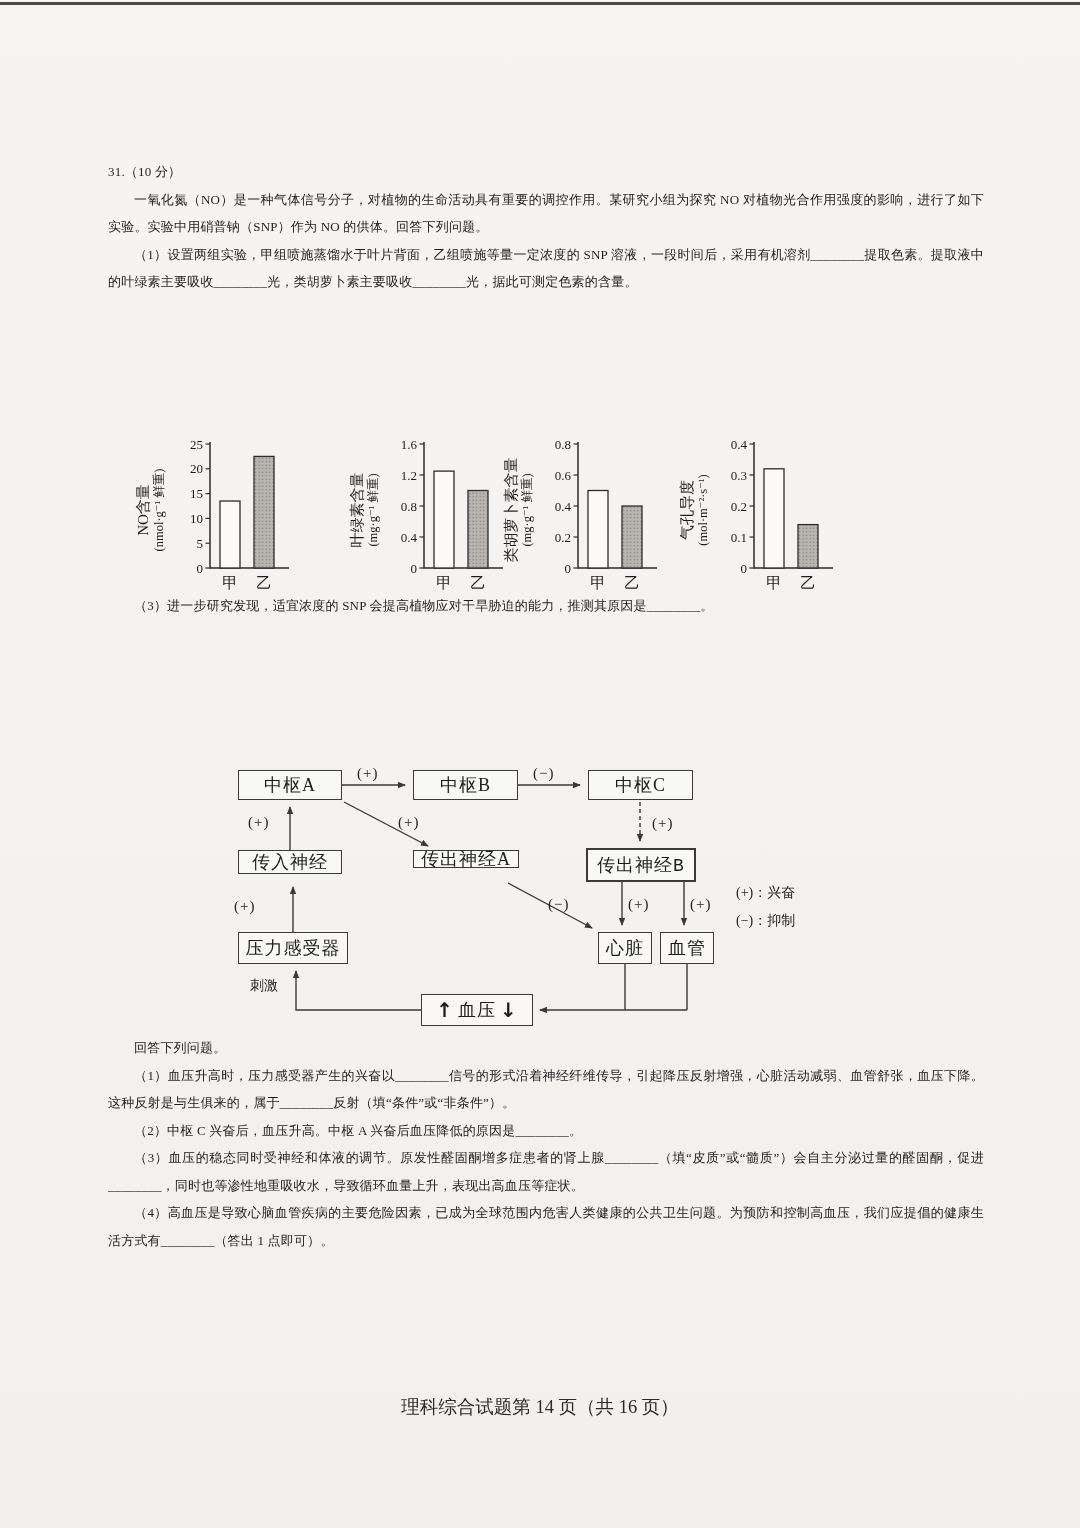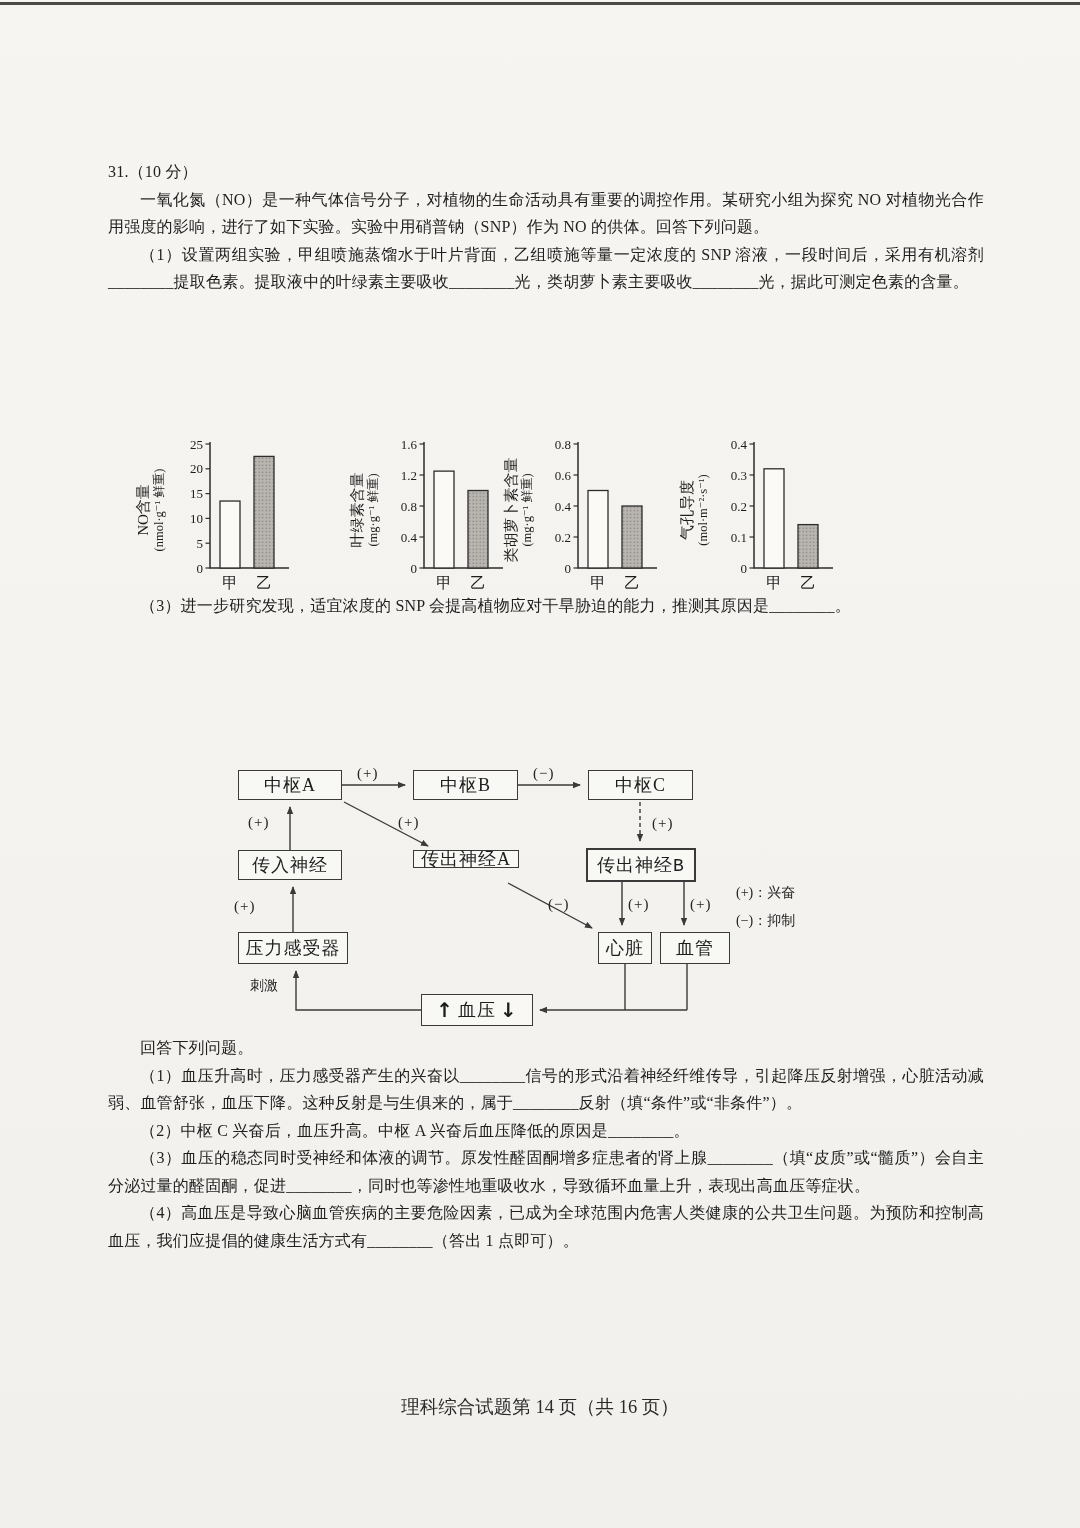--- a/index.html
+++ b/index.html
@@ -8,21 +8,21 @@
     position:relative;
     width:1080px;height:1528px;
     margin:0 auto;
     background:linear-gradient(180deg,#f6f5f2 0%,#f3f2ef 60%,#f1f0ec 100%);
     font-family:"Liberation Serif","DejaVu Serif",serif;
     color:#1e1e1e;
     overflow:hidden;
   }
   .scan-edge{position:absolute;top:2px;left:0;width:100%;height:3px;background:#2b2b2b;opacity:.85;}
   .block{position:absolute;left:108px;width:876px;}
-  .block p{margin:0;font-size:16px;line-height:27.5px;text-align:justify;text-indent:2em;letter-spacing:.2px;}
+  .block p{margin:0;font-size:13px;line-height:27.5px;text-align:justify;text-indent:2em;letter-spacing:.2px;}
   .block p.head{text-indent:0;}
   
   .charts-row{position:absolute;left:0;top:436px;width:1080px;height:164px;}
   .chart{position:absolute;top:0;height:162px;width:168px;margin:0;display:flex;}
   .ylab{position:relative;width:46px;height:160px;flex:none;}
   .ylab-inner{
     position:absolute;left:50%;top:46%;
     transform:translate(-50%,-50%) rotate(-90deg);
     white-space:nowrap;display:flex;flex-direction:column;align-items:center;line-height:1.15;
   }
@@ -211,26 +211,26 @@
         <path d="M625 202 L625 248"></path>
         <path d="M687 202 L687 248"></path>
         <path d="M687 248 L540 248" marker-end="url(#ah)"></path>
         <path d="M421 248 L296 248 L296 209" marker-end="url(#ah)"></path>
       </g>
     </svg>
 
     <div class="node" style="left:238px;top:8px;width:104px;height:30px;">中枢A</div>
     <div class="node" style="left:413px;top:8px;width:105px;height:30px;">中枢B</div>
     <div class="node" style="left:588px;top:8px;width:105px;height:30px;">中枢C</div>
-    <div class="node" style="left:238px;top:88px;width:104px;height:30px;">传入神经</div>
+    <div class="node" style="left:238px;top:88px;width:104px;height:24px;">传入神经</div>
     <div class="node" style="left:413px;top:88px;width:106px;height:18px;">传出神经A</div>
     <div class="node bold" style="left:586px;top:86px;width:110px;height:34px;font-family:Liberation Mono, monospace;">传出神经B</div>
     <div class="node" style="left:238px;top:170px;width:110px;height:32px;">压力感受器</div>
     <div class="node" style="left:598px;top:170px;width:54px;height:32px;">心脏</div>
-    <div class="node" style="left:660px;top:170px;width:70px;height:32px;">血管</div>
+    <div class="node" style="left:660px;top:170px;width:54px;height:32px;">血管</div>
 
     <div class="node" style="left:421px;top:232px;width:112px;height:32px;">
       <span class="bp-arrow">↑</span>
       <span>血压</span>
       <span class="bp-arrow">↓</span>
     </div>
 
     <span class="elab" style="left:357px;top:3px;">(+)</span>
     <span class="elab" style="left:533px;top:3px;">(−)</span>
     <span class="elab" style="left:248px;top:52px;">(+)</span>

